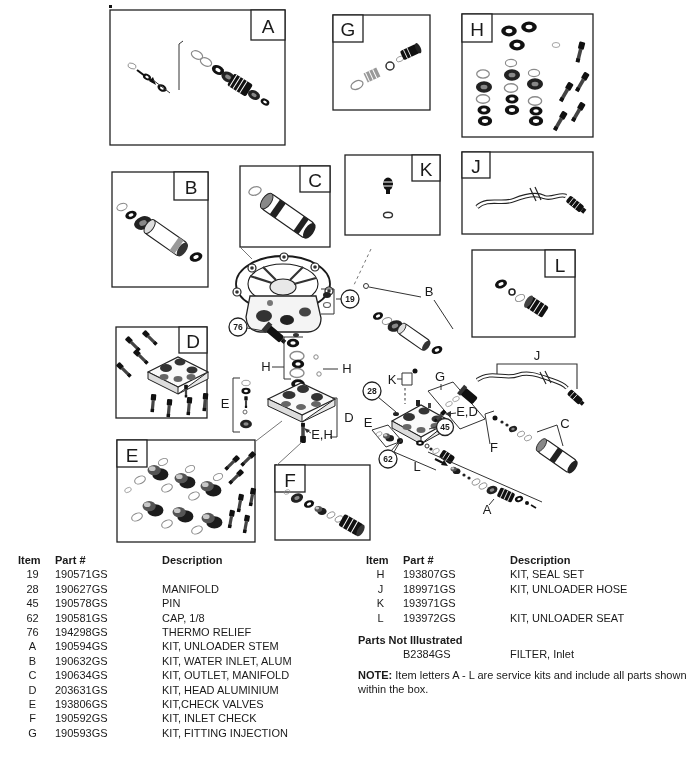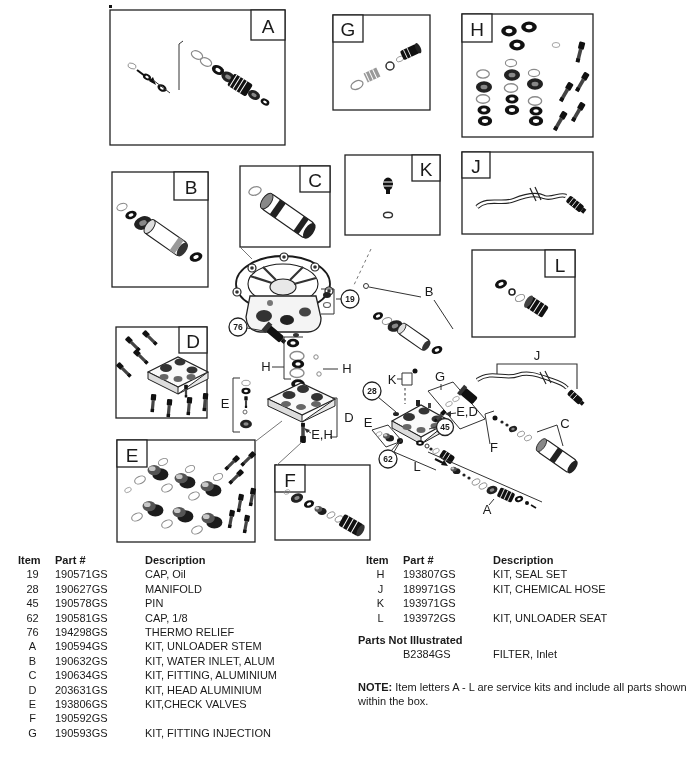--- a/index.html
+++ b/index.html
@@ -6,26 +6,26 @@
   .page{position:relative;width:695px;height:757px;background:#fff;overflow:hidden;
         font-family:"Liberation Sans",sans-serif;color:#1a1a1a;}
   svg{position:absolute;left:0;top:0;}
   svg text{font-family:"Liberation Sans","DejaVu Sans",sans-serif;fill:#1a1a1a;}
   .boxletter{font-size:19px;font-weight:400;}
   .callout{font-size:13px;font-weight:400;}
   .circnum{font-size:8.5px;font-weight:bold;}
   .tblcol{position:absolute;font-size:11px;line-height:14.4px;}
   .prow{display:flex;}
   .c-item{width:45px;text-align:center;flex:none;}
-  .c-part{width:90px;flex:none;}
+  .c-part{width:107px;flex:none;}
   .c-desc{flex:1;}
   .hdr{font-weight:bold;}
   .hdr .c-item{text-align:left;padding-left:8px;box-sizing:border-box;}
   .subhead{font-weight:bold;margin-top:8px;}
-  .noteblock{margin-top:18px;line-height:14.5px;width:334px;}
+  .noteblock{margin-top:6px;line-height:14.5px;width:334px;}
   .noteblock b{font-weight:bold;}
 </style>
 </head>
 <body>
 
 <div class="page">
 
 <svg width="695" height="548" viewBox="0 0 695 548">
   <defs>
     <g id="bolt">
@@ -558,21 +558,20 @@
 
 <div class="tblcol" style="left:10px;top:553px;width:336px;">
   <div class="prow hdr">
     <span class="c-item">Item</span>
     <span class="c-part">Part #</span>
     <span class="c-desc">Description</span>
   </div>
   <div class="prow">
         <span class="c-item">19</span>
         <span class="c-part">190571GS</span>
-        <span class="c-desc">CAP, Oil</span>
       </div>
   <div class="prow">
         <span class="c-item">28</span>
         <span class="c-part">190627GS</span>
         <span class="c-desc">MANIFOLD</span>
       </div>
   <div class="prow">
         <span class="c-item">45</span>
         <span class="c-part">190578GS</span>
         <span class="c-desc">PIN</span>
@@ -593,35 +592,36 @@
         <span class="c-desc">KIT, UNLOADER STEM</span>
       </div>
   <div class="prow">
         <span class="c-item">B</span>
         <span class="c-part">190632GS</span>
         <span class="c-desc">KIT, WATER INLET, ALUM</span>
       </div>
   <div class="prow">
         <span class="c-item">C</span>
         <span class="c-part">190634GS</span>
-        <span class="c-desc">KIT, FITTING, ALUMINIUM</span>
+        <span class="c-desc">KIT, OUTLET, MANIFOLD</span>
       </div>
   <div class="prow">
         <span class="c-item">D</span>
         <span class="c-part">203631GS</span>
         <span class="c-desc">KIT, HEAD ALUMINIUM</span>
       </div>
   <div class="prow">
         <span class="c-item">E</span>
         <span class="c-part">193806GS</span>
         <span class="c-desc">KIT,CHECK VALVES</span>
       </div>
   <div class="prow">
         <span class="c-item">F</span>
         <span class="c-part">190592GS</span>
+        <span class="c-desc">KIT, INLET CHECK</span>
       </div>
   <div class="prow">
         <span class="c-item">G</span>
         <span class="c-part">190593GS</span>
         <span class="c-desc">KIT, FITTING INJECTION</span>
       </div>
 </div>
 
 <div class="tblcol" style="left:358px;top:553px;width:334px;">
   <div class="prow hdr">
@@ -630,21 +630,21 @@
     <span class="c-desc">Description</span>
   </div>
   <div class="prow">
         <span class="c-item">H</span>
         <span class="c-part">193807GS</span>
         <span class="c-desc">KIT, SEAL SET</span>
       </div>
   <div class="prow">
         <span class="c-item">J</span>
         <span class="c-part">189971GS</span>
-        <span class="c-desc">KIT, CHEMICAL HOSE</span>
+        <span class="c-desc">KIT, UNLOADER HOSE</span>
       </div>
   <div class="prow">
         <span class="c-item">K</span>
         <span class="c-part">193971GS</span>
       </div>
   <div class="prow">
         <span class="c-item">L</span>
         <span class="c-part">193972GS</span>
         <span class="c-desc">KIT, UNLOADER SEAT</span>
       </div>

